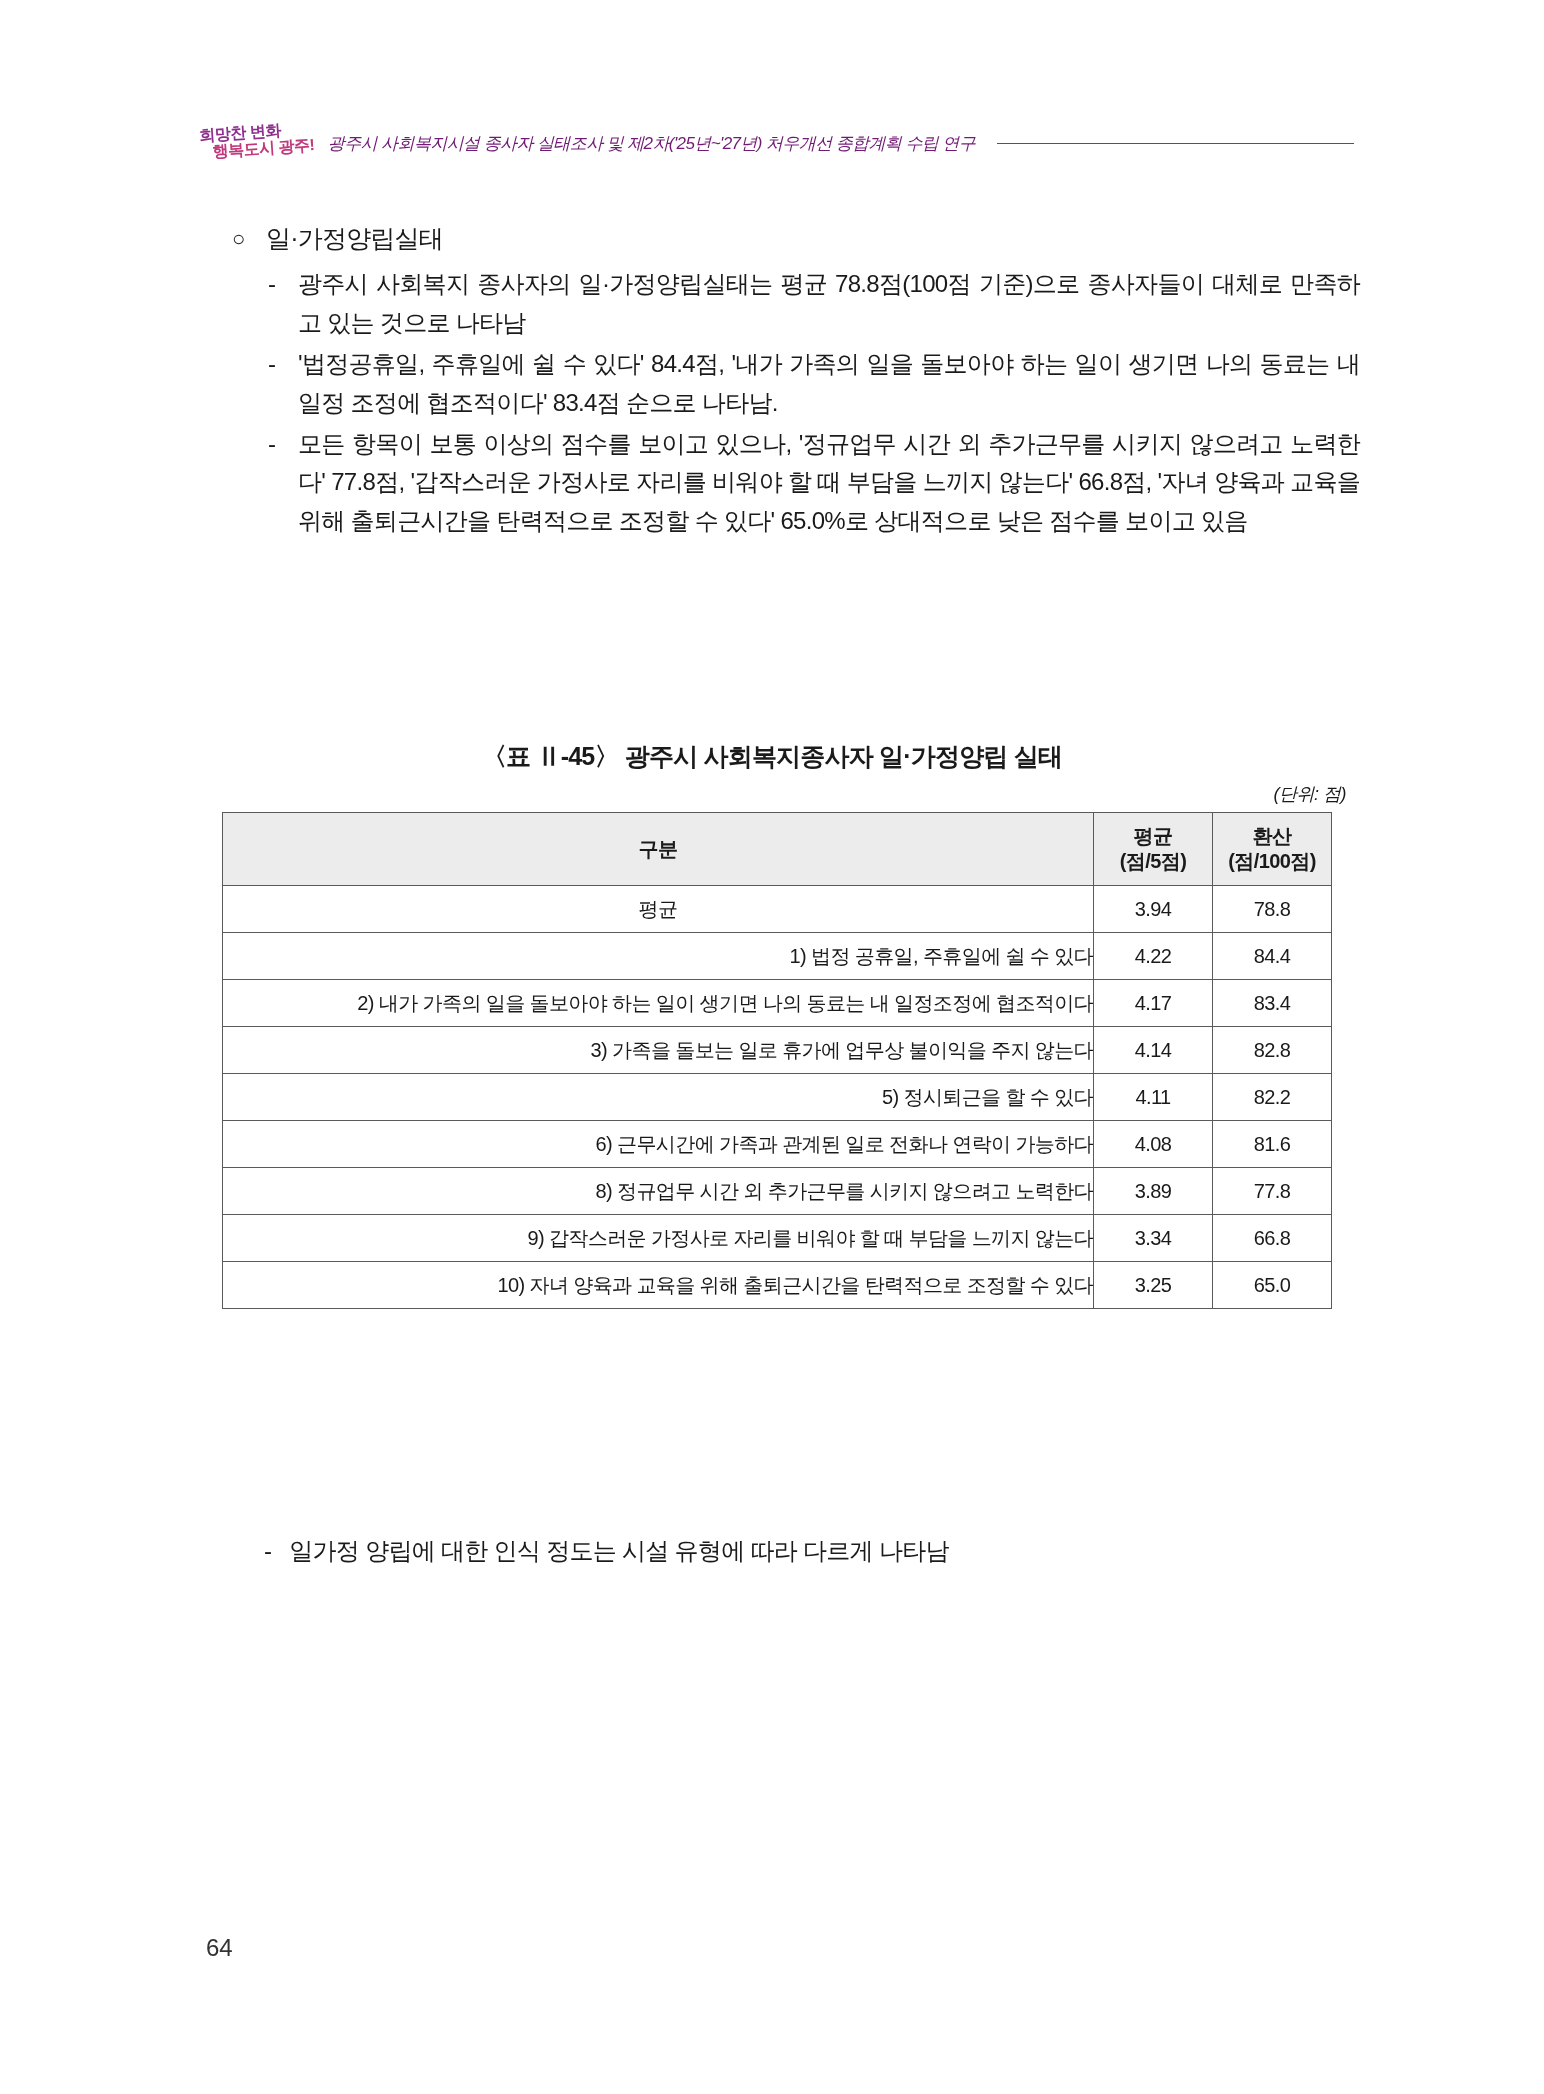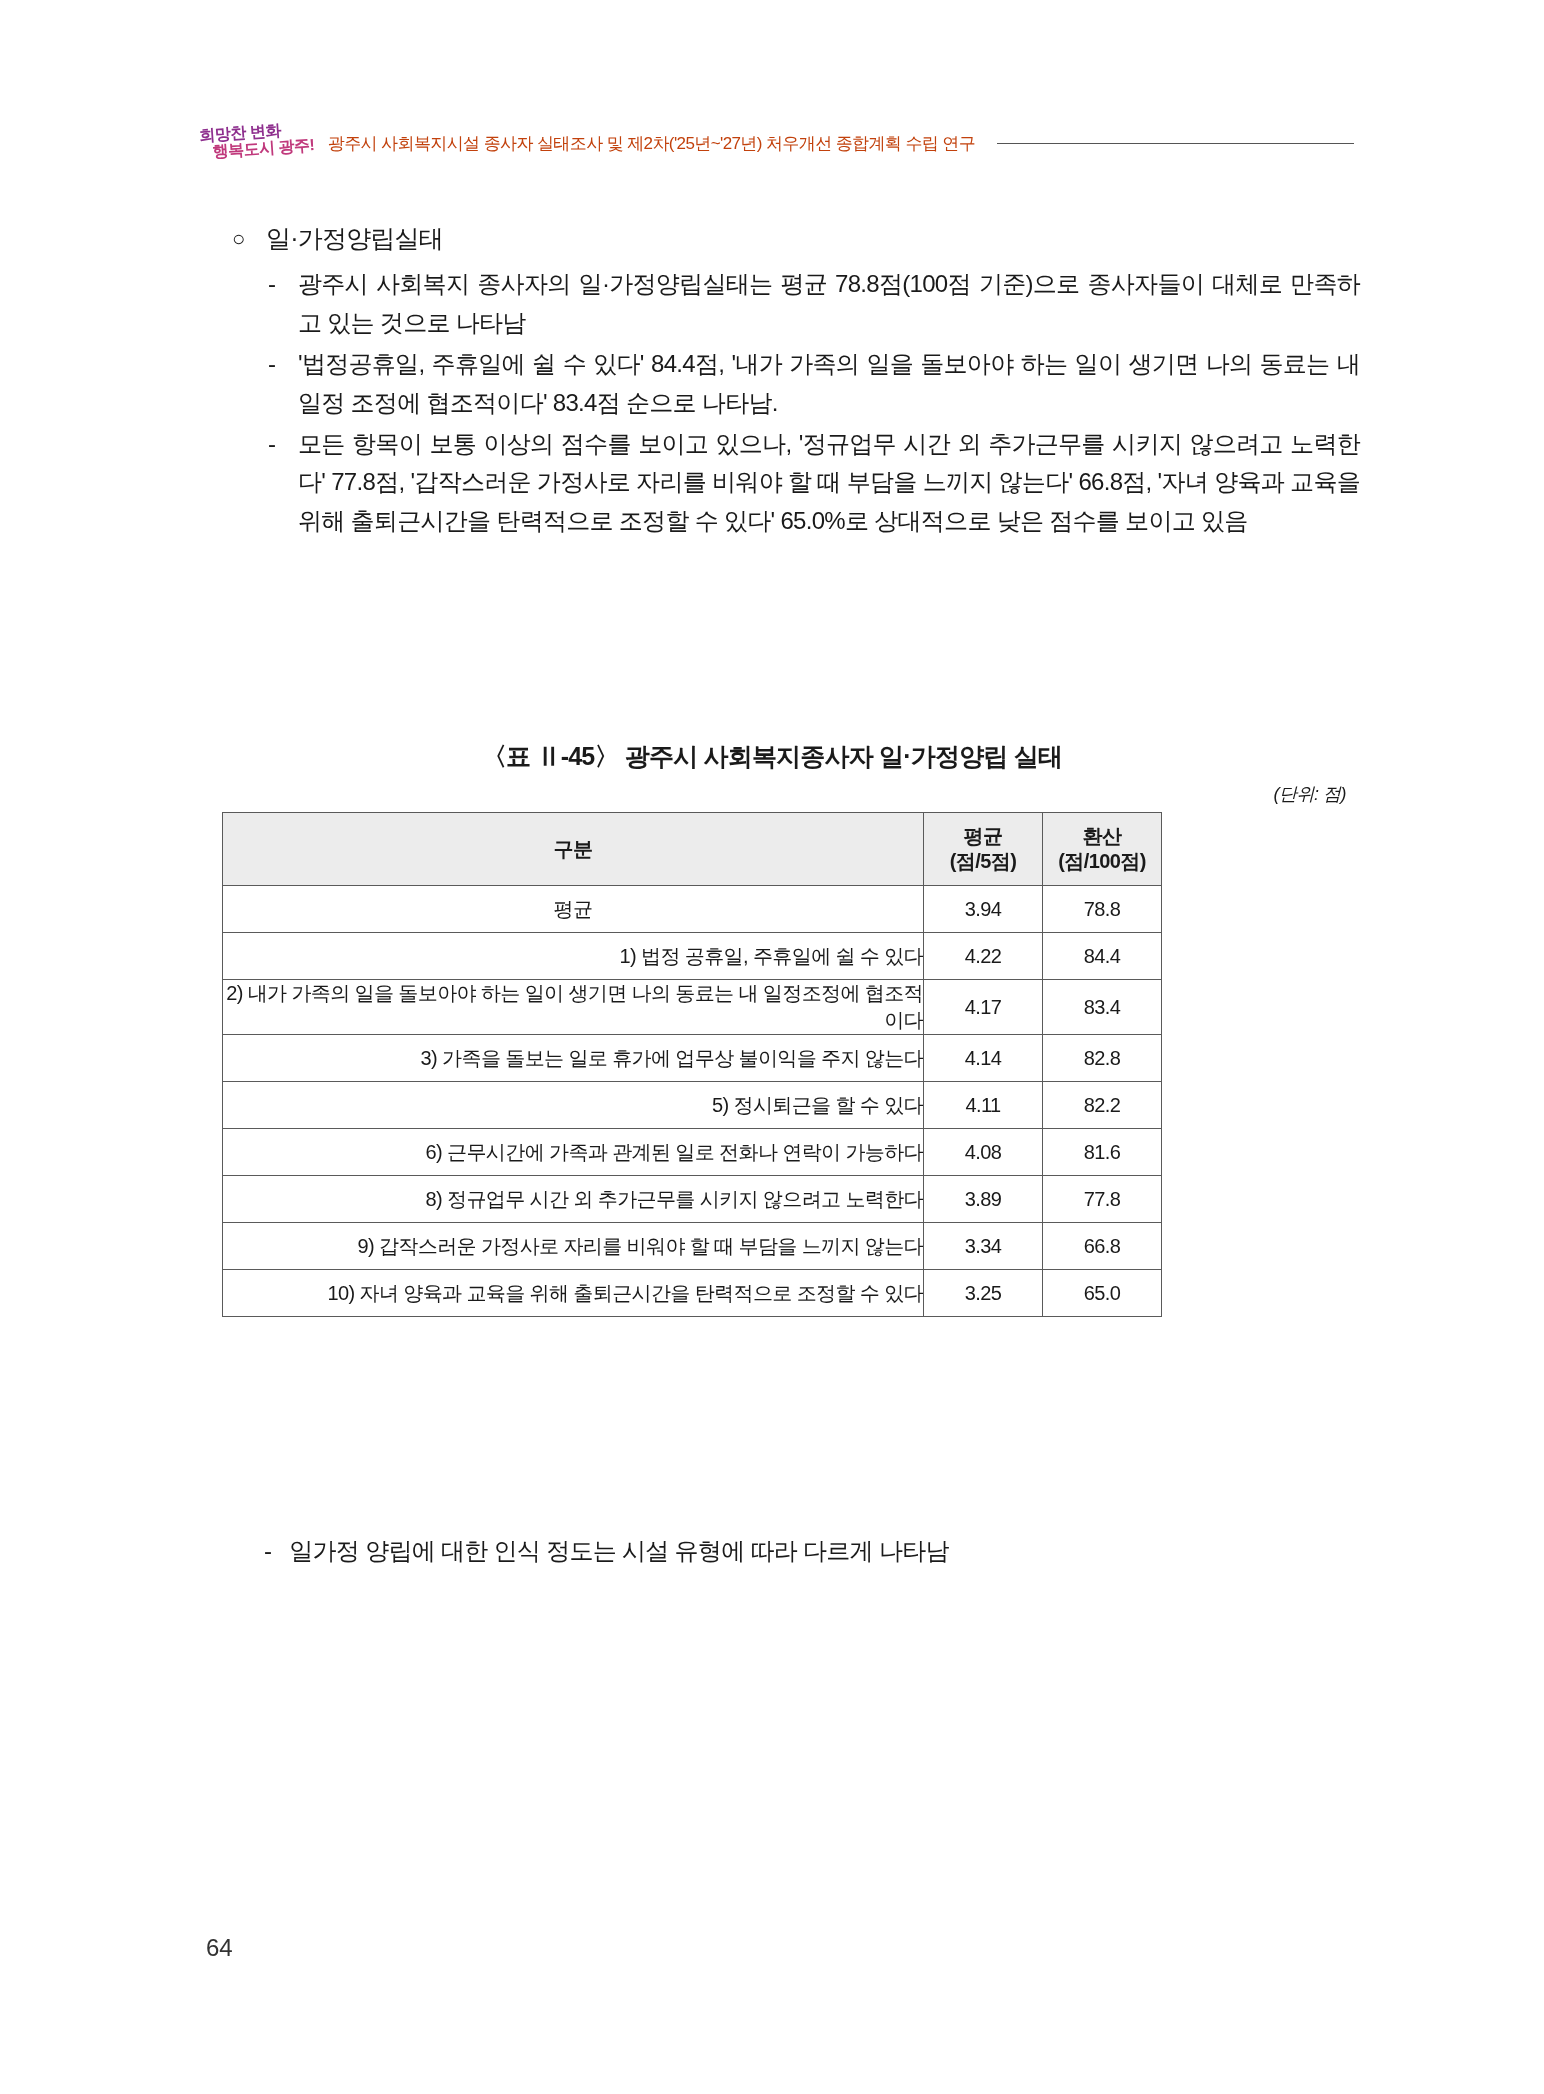--- a/index.html
+++ b/index.html
@@ -44,23 +44,24 @@
   }
   .header-logo .l2 {
     font-size: 16px;
     color: #c0397c;
     font-weight: bold;
     letter-spacing: -0.5px;
     margin-left: 12px;
   }
   .header-title {
     font-size: 17px;
-    color: #c2410c;
+    color: #701a75;
     white-space: nowrap;
     letter-spacing: -0.6px;
+    font-style: italic;
   }
   .header-rule {
     flex: 1;
     height: 1px;
     background: #555;
     margin-left: 12px;
   }
 
   
   .content {
@@ -116,21 +117,21 @@
     top: 782px;
     right: 198px;
     font-size: 18px;
     letter-spacing: -0.5px;
     font-style: italic;
   }
   table.data {
     position: absolute;
     top: 812px;
     left: 222px;
-    width: 940px;
+    width: 1110px;
     border-collapse: collapse;
     font-size: 20px;
     letter-spacing: -0.6px;
   }
   table.data th, table.data td {
     border: 1px solid #5a5a5a;
     padding: 0;
     height: 46px;
     vertical-align: middle;
   }

